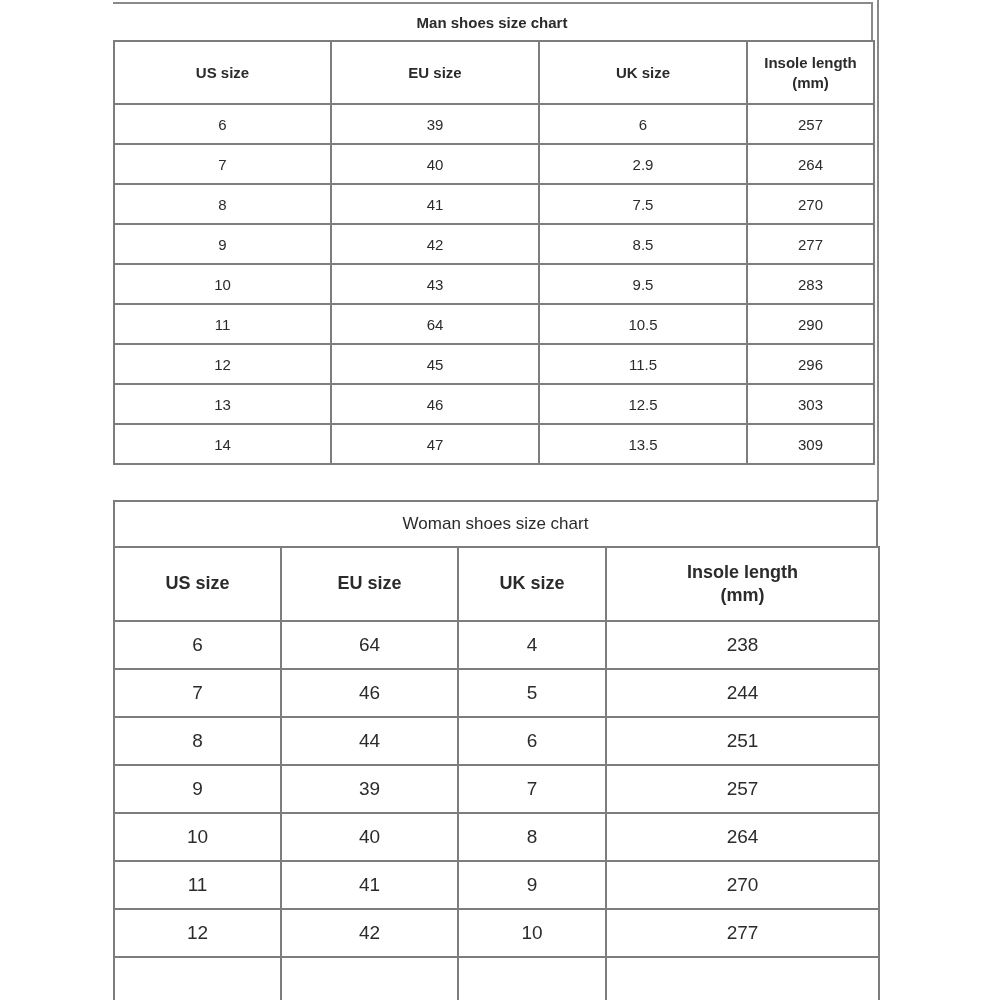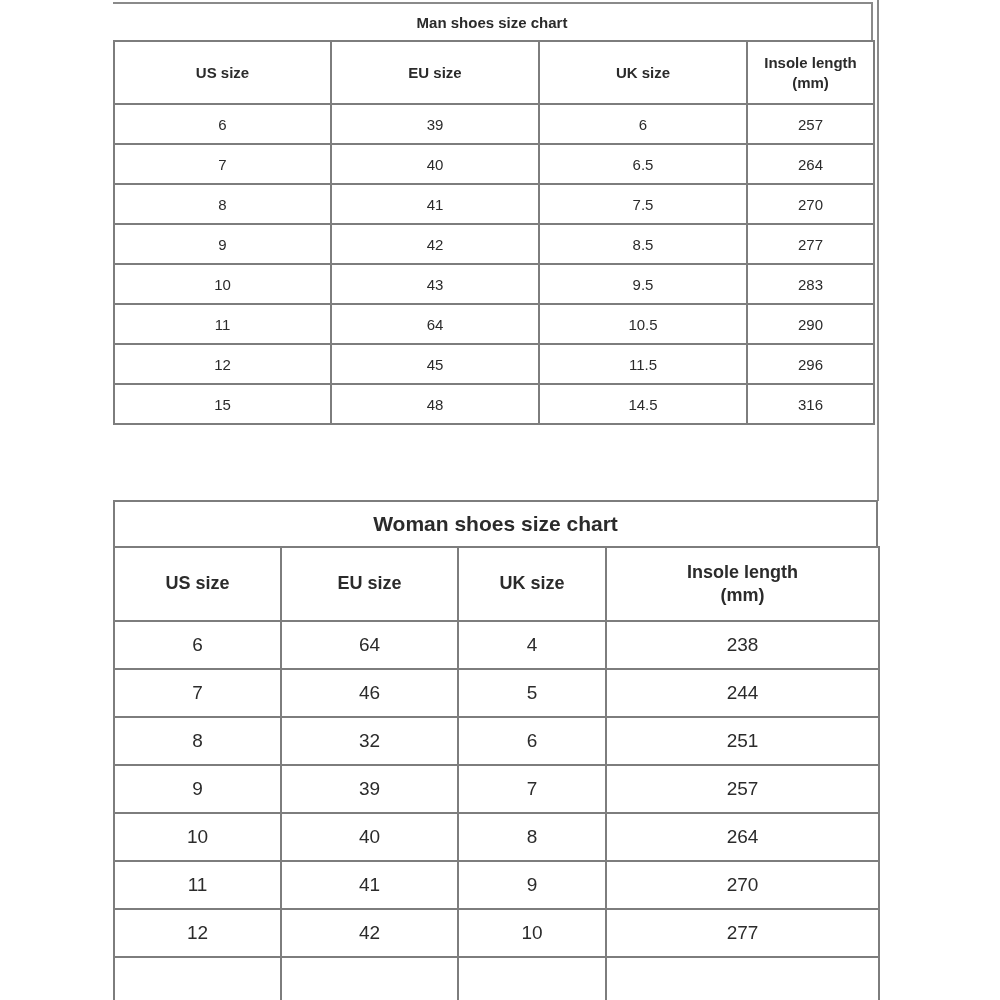--- a/index.html
+++ b/index.html
@@ -66,22 +66,22 @@
     top: 500px;
     width: 765px;
   }
   .woman-title {
     height: 44px;
     border: 2px solid var(--border-color, #7d7d7d);
     border-bottom: none;
     display: flex;
     align-items: center;
     justify-content: center;
-    font-weight: bold;
-    font-size: 21px;
+    font-weight: normal;
+    font-size: 17px;
   }
   .woman-table { width: 765px; }
   .woman-table th, .woman-table td {
     border: 2px solid var(--border-color, #7d7d7d);
     text-align: center;
     vertical-align: middle;
     padding: 0;
   }
   .woman-table thead tr { height: 74px; }
   .woman-table tbody tr { height: 48px; }
@@ -112,21 +112,21 @@
     <tbody>
         <tr>
           <td>6</td>
           <td>39</td>
           <td>6</td>
           <td>257</td>
         </tr>
         <tr>
           <td>7</td>
           <td>40</td>
-          <td>6.5</td>
+          <td>2.9</td>
           <td>264</td>
         </tr>
         <tr>
           <td>8</td>
           <td>41</td>
           <td>7.5</td>
           <td>270</td>
         </tr>
         <tr>
           <td>9</td>
@@ -146,24 +146,30 @@
           <td>10.5</td>
           <td>290</td>
         </tr>
         <tr>
           <td>12</td>
           <td>45</td>
           <td>11.5</td>
           <td>296</td>
         </tr>
         <tr>
-          <td>15</td>
-          <td>48</td>
-          <td>14.5</td>
-          <td>316</td>
+          <td>13</td>
+          <td>46</td>
+          <td>12.5</td>
+          <td>303</td>
+        </tr>
+        <tr>
+          <td>14</td>
+          <td>47</td>
+          <td>13.5</td>
+          <td>309</td>
         </tr>
       </tbody>
   </table>
 </div>
 
 <div class="man-right-edge"></div>
 
 <div class="woman-section">
   <div class="woman-title">Woman shoes size chart</div>
   <table class="woman-table">
@@ -190,21 +196,21 @@
           <td>238</td>
         </tr>
         <tr>
           <td>7</td>
           <td>46</td>
           <td>5</td>
           <td>244</td>
         </tr>
         <tr>
           <td>8</td>
-          <td>32</td>
+          <td>44</td>
           <td>6</td>
           <td>251</td>
         </tr>
         <tr>
           <td>9</td>
           <td>39</td>
           <td>7</td>
           <td>257</td>
         </tr>
         <tr>

